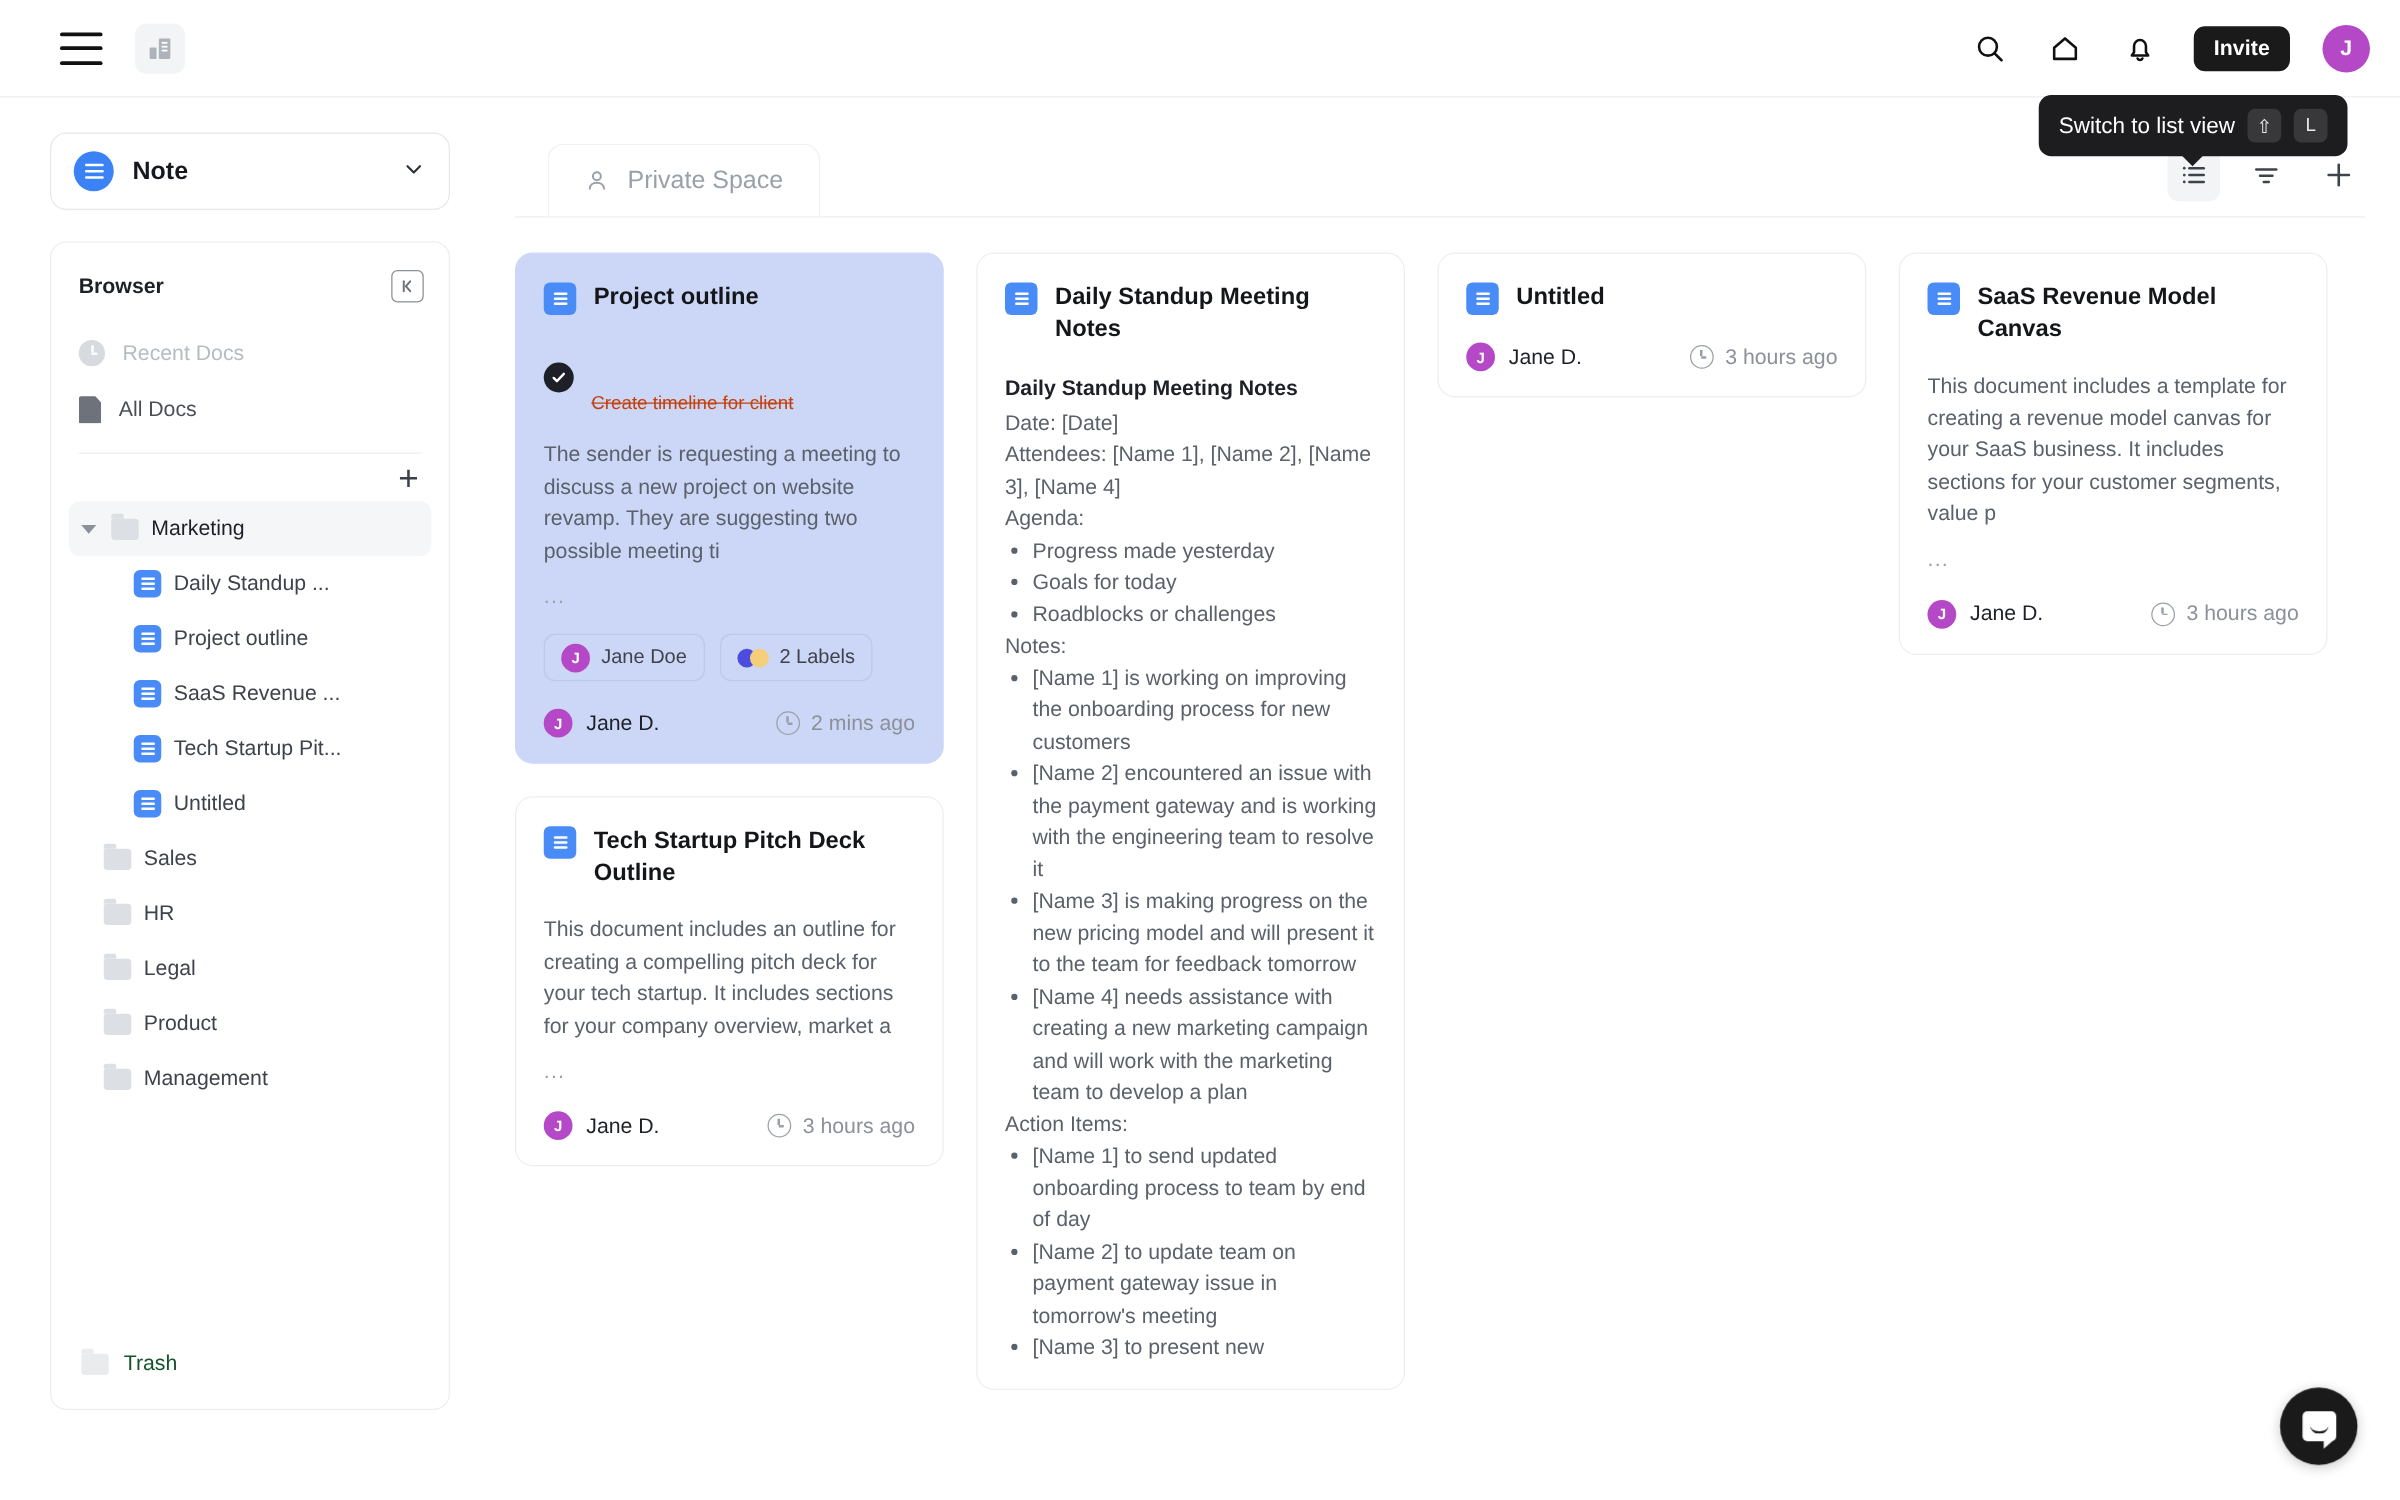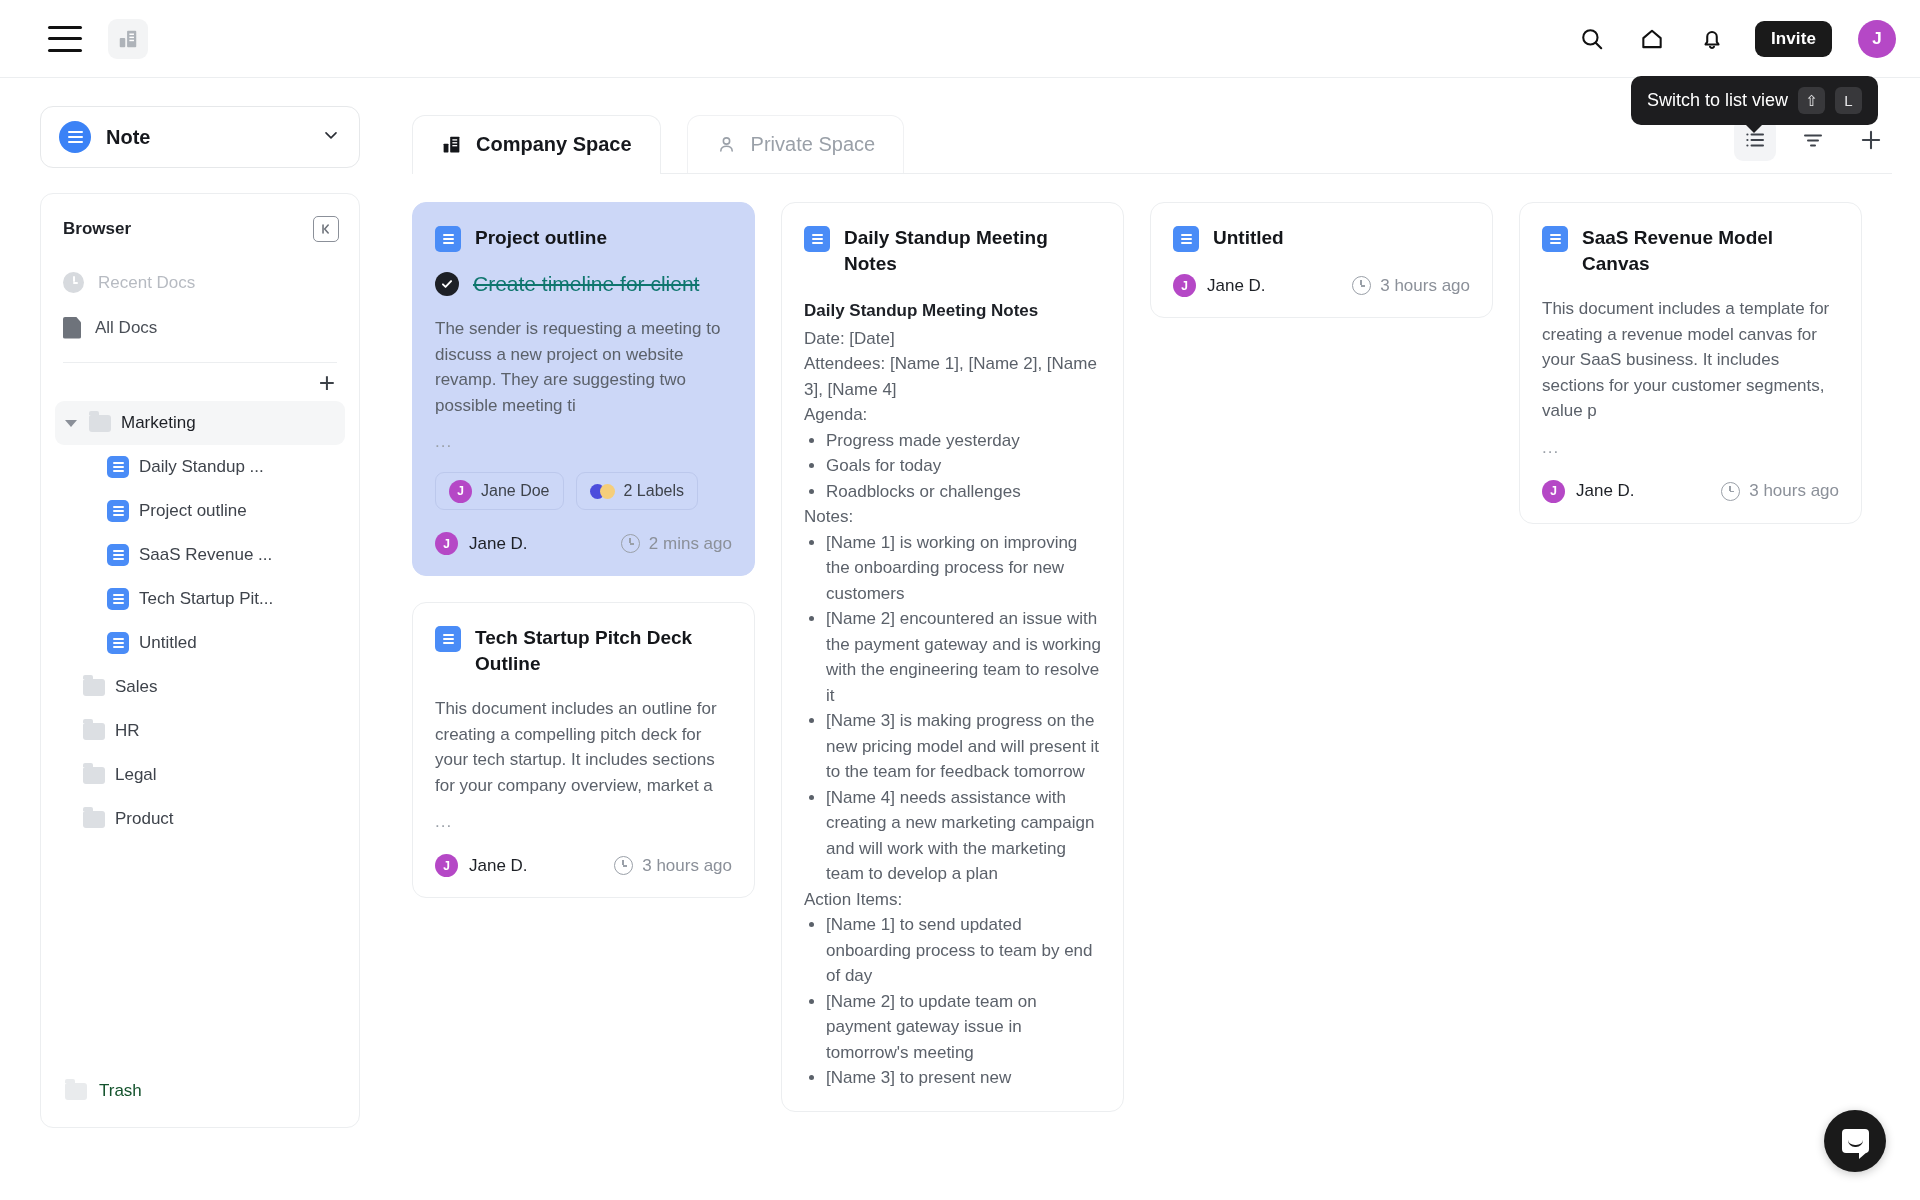--- a/index.html
+++ b/index.html
@@ -183,21 +183,21 @@
     padding: 22px 22px 20px 22px; cursor:pointer;
   }
   .card.selected { background:#ccd7f7; border-color:#ccd7f7; }
   .card-head { display:flex; gap:14px; align-items:flex-start; }
   .card-title { font-size: 19px; font-weight: 700; color:#14161a; line-height: 1.35; }
   .todo-row { display:flex; align-items:center; gap:14px; margin-top: 20px; }
   .check {
     width:24px;height:24px;border-radius:50%;background:#1d2026;flex:none;
     display:flex;align-items:center;justify-content:center;
   }
-  .todo-text { font-size:21px; color:#0f766e; text-decoration: line-through; }
+  .todo-text { font-size:15px; color:#c2410c; text-decoration: line-through; margin-top: 42px; }
   .excerpt { font-size:17px; color:#5b616a; line-height: 1.5; margin-top: 20px; }
   .ellipsis { font-size:17px; color:#9aa0a8; margin-top: 14px; letter-spacing:1px;}
   .chips { display:flex; gap:12px; margin-top: 20px; }
   .chip {
     border:1px solid #bcc8ec; border-radius: 9px; height: 38px; padding: 0 13px;
     display:flex; align-items:center; gap:9px; font-size:16px; color:#3e434b;
   }
   .mini-avatar {
     width:23px;height:23px;border-radius:50%;background:#b548c6;color:#fff;
     font-size:12px;font-weight:600;display:flex;align-items:center;justify-content:center;flex:none;
@@ -389,44 +389,38 @@
           <span>HR</span>
         </div>
         <div class="tree-row folderlvl">
           <span class="folder-ic"></span>
           <span>Legal</span>
         </div>
         <div class="tree-row folderlvl">
           <span class="folder-ic"></span>
           <span>Product</span>
         </div>
+        <div class="tree-row folderlvl">
+          <span class="folder-ic"></span>
+          <span>Management</span>
+        </div>
       </div>
 
       <div class="trash-row">
         <div class="trash-inner">
           <span class="folder-ic"></span>
           <span>Trash</span>
         </div>
       </div>
     </div>
   </div>
 
   <div class="main">
 
     <div class="tabsbar">
-      <div class="tab active">
-        <svg width="21" height="21" viewBox="0 0 24 24" fill="#14161a">
-          <rect x="3" y="11" width="5.5" height="10" rx="0.8"></rect>
-          <rect x="10.5" y="3" width="10.5" height="18" rx="0.8"></rect>
-          <rect x="13" y="6" width="5.5" height="1.5" fill="#fff"></rect>
-          <rect x="13" y="9.3" width="5.5" height="1.5" fill="#fff"></rect>
-          <rect x="13" y="12.6" width="5.5" height="1.5" fill="#fff"></rect>
-        </svg>
-        <span>Company Space</span>
-      </div>
       <div class="tab inactive">
         <svg width="21" height="21" viewBox="0 0 24 24" fill="none" stroke="#9aa0a8" stroke-width="1.8">
           <circle cx="12" cy="8" r="3.6"></circle>
             <path d="M5.5 19.5c0-3.6 3-5.6 6.5-5.6s6.5 2 6.5 5.6" stroke-linecap="round"></path>
         </svg>
         <span>Private Space</span>
       </div>
 
       <div class="tabs-right">
         <div class="view-btn sel">

